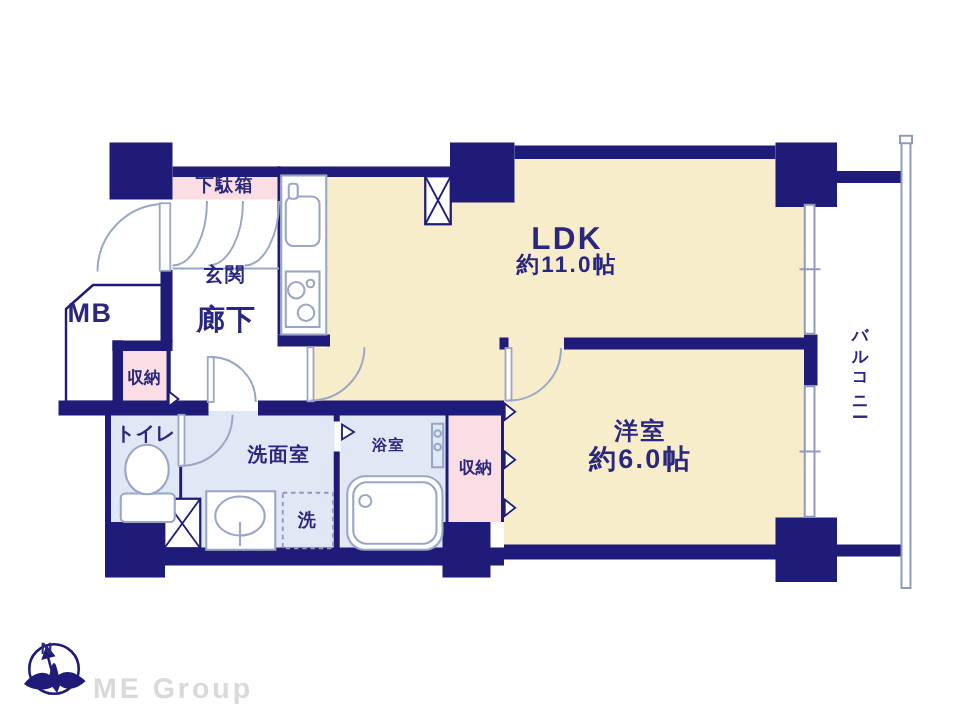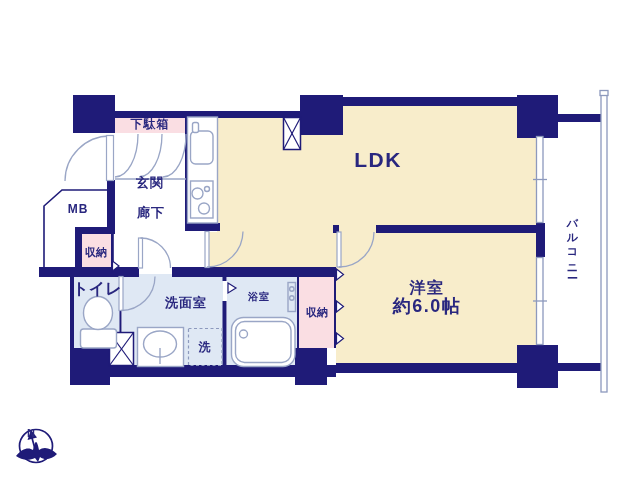--- a/index.html
+++ b/index.html
@@ -179,26 +179,28 @@
       <circle class="cmp" cx="36" cy="446" r="16.5"></circle>
       <line class="cmp" x1="38" y1="460" x2="32" y2="438"></line>
       <path class="cmpf" d="M31,430 L27.5,440 L37,437.5 Z"></path>
       <path class="cmpf" d="M16,456 C22,448 29,447 33,450 C34,445 35,442 36,442 C37,442 38,445 39,450
            C44,446 51,448 57,454 C52,459 45,461 40,457 L38,462 L35,458 C29,461 21,460 16,456 Z"></path>
     </g>
   </svg>
 
   <div class="lbl" style="left:150px;top:124px;font-size:12px">下駄箱</div>
   <div class="lbl" style="left:150px;top:183px;font-size:13px">玄関</div>
-  <div class="lbl" style="left:151px;top:213px;font-size:13px">廊下</div>
-  <div class="lbl" style="left:78px;top:209px;font-size:12px">MB</div>
+  <div class="lbl" style="left:151px;top:213px;font-size:19px">廊下</div>
+  <div class="lbl" style="left:60px;top:209px;font-size:18px">MB</div>
   <div class="lbl" style="left:96px;top:252px;font-size:11px;letter-spacing:0">収納</div>
-  <div class="lbl" style="left:97px;top:289px;font-size:16px;letter-spacing:0">トイレ</div>
+  <div class="lbl" style="left:97px;top:289px;font-size:13px;letter-spacing:0">トイレ</div>
   <div class="lbl" style="left:186px;top:303px;font-size:13px">洗面室</div>
   <div class="lbl" style="left:259px;top:297px;font-size:10px">浴室</div>
   <div class="lbl" style="left:205px;top:347px;font-size:12px">洗</div>
   <div class="lbl" style="left:317px;top:312px;font-size:11px;letter-spacing:0">収納</div>
   <div class="lbl big" style="left:378px;top:160px;font-size:21px">LDK</div>
+  <div class="lbl big" style="left:378px;top:177px;font-size:15px">約11.0帖</div>
   <div class="lbl big" style="left:427px;top:288px;font-size:16px">洋室</div>
   <div class="lbl big" style="left:427px;top:306px;font-size:18px">約6.0帖</div>
   <div class="lbl v" style="left:572px;top:243px;font-size:11px">バルコニー</div>
   <div class="lbl" style="left:31px;top:433px;font-size:11px;letter-spacing:0">N</div>
+  <div class="brandtxt" style="left:62px;top:460px">ME Group</div>
 </div>
 
 </body></html>

